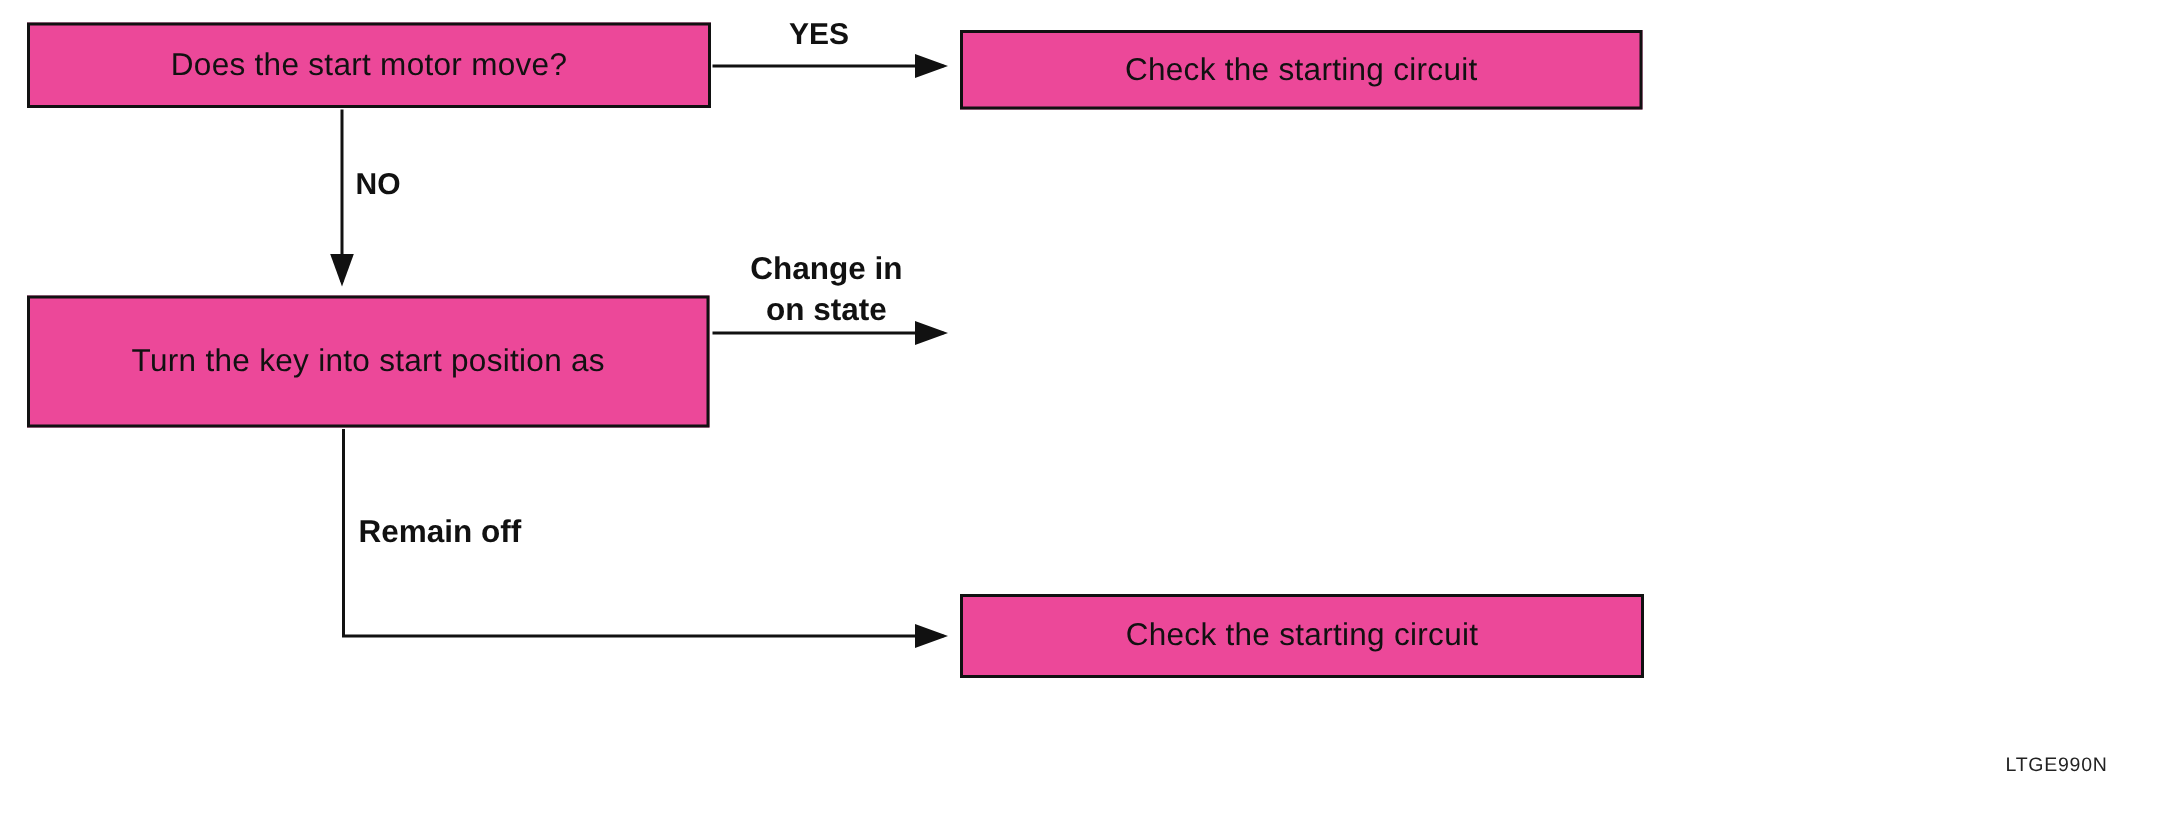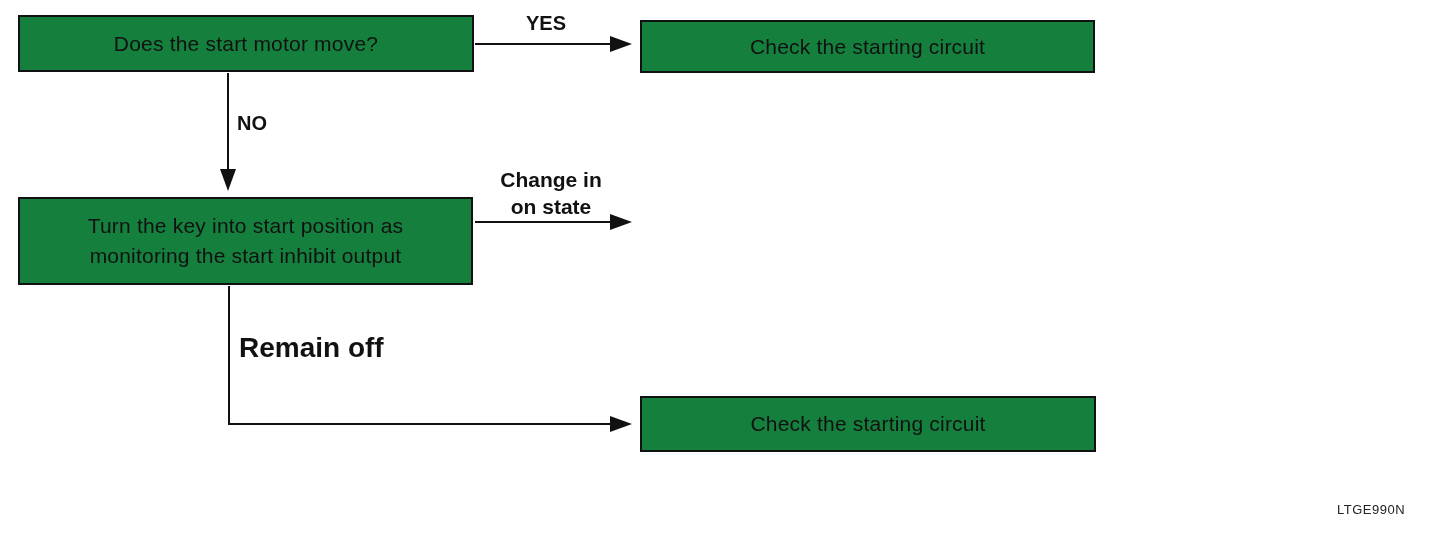--- a/index.html
+++ b/index.html
@@ -15,21 +15,21 @@
   }
   .connectors {
     position: absolute;
     left: 0; top: 0;
     width: 1456px; height: 550px;
     pointer-events: none;
   }
   .flow-box {
     position: absolute;
     border: 2px solid #111111;
-    background: #15803d;
+    background: #ec4899;
     display: flex;
     flex-direction: column;
     align-items: center;
     justify-content: center;
     text-align: center;
     font-size: 21px;
     line-height: 30px;
     letter-spacing: 0.2px;
   }
   .edge-label {
@@ -75,34 +75,33 @@
   <div class="flow-box" style="left:18px; top:15px; width:456px; height:57px;">
     <div>Does the start motor move?</div>
   </div>
 
   <div class="flow-box" style="left:640px; top:20px; width:455px; height:53px;">
     <div>Check the starting circuit</div>
   </div>
 
   <div class="flow-box" style="left:18px; top:197px; width:455px; height:88px;">
     <div>Turn the key into start position as</div>
-    <div>monitoring the start inhibit output</div>
   </div>
 
 
   <div class="flow-box" style="left:640px; top:396px; width:456px; height:56px;">
     <div>Check the starting circuit</div>
   </div>
 
   <div class="edge-label" style="left:526px; top:12px;">YES</div>
 
   <div class="edge-label" style="left:237px; top:112px;">NO</div>
 
   <div class="edge-label-multiline" style="left:478px; top:166px; width:146px;">
     <span>Change in</span>
     <span>on state</span>
   </div>
 
-  <div class="edge-label" style="left:239px; top:332px; font-size:28px;">Remain off</div>
+  <div class="edge-label" style="left:239px; top:343px; font-size:21px;">Remain off</div>
 
   <div class="figure-code" style="left:1337px; top:502px;">LTGE990N</div>
 
 </div>
 
 </body></html>

